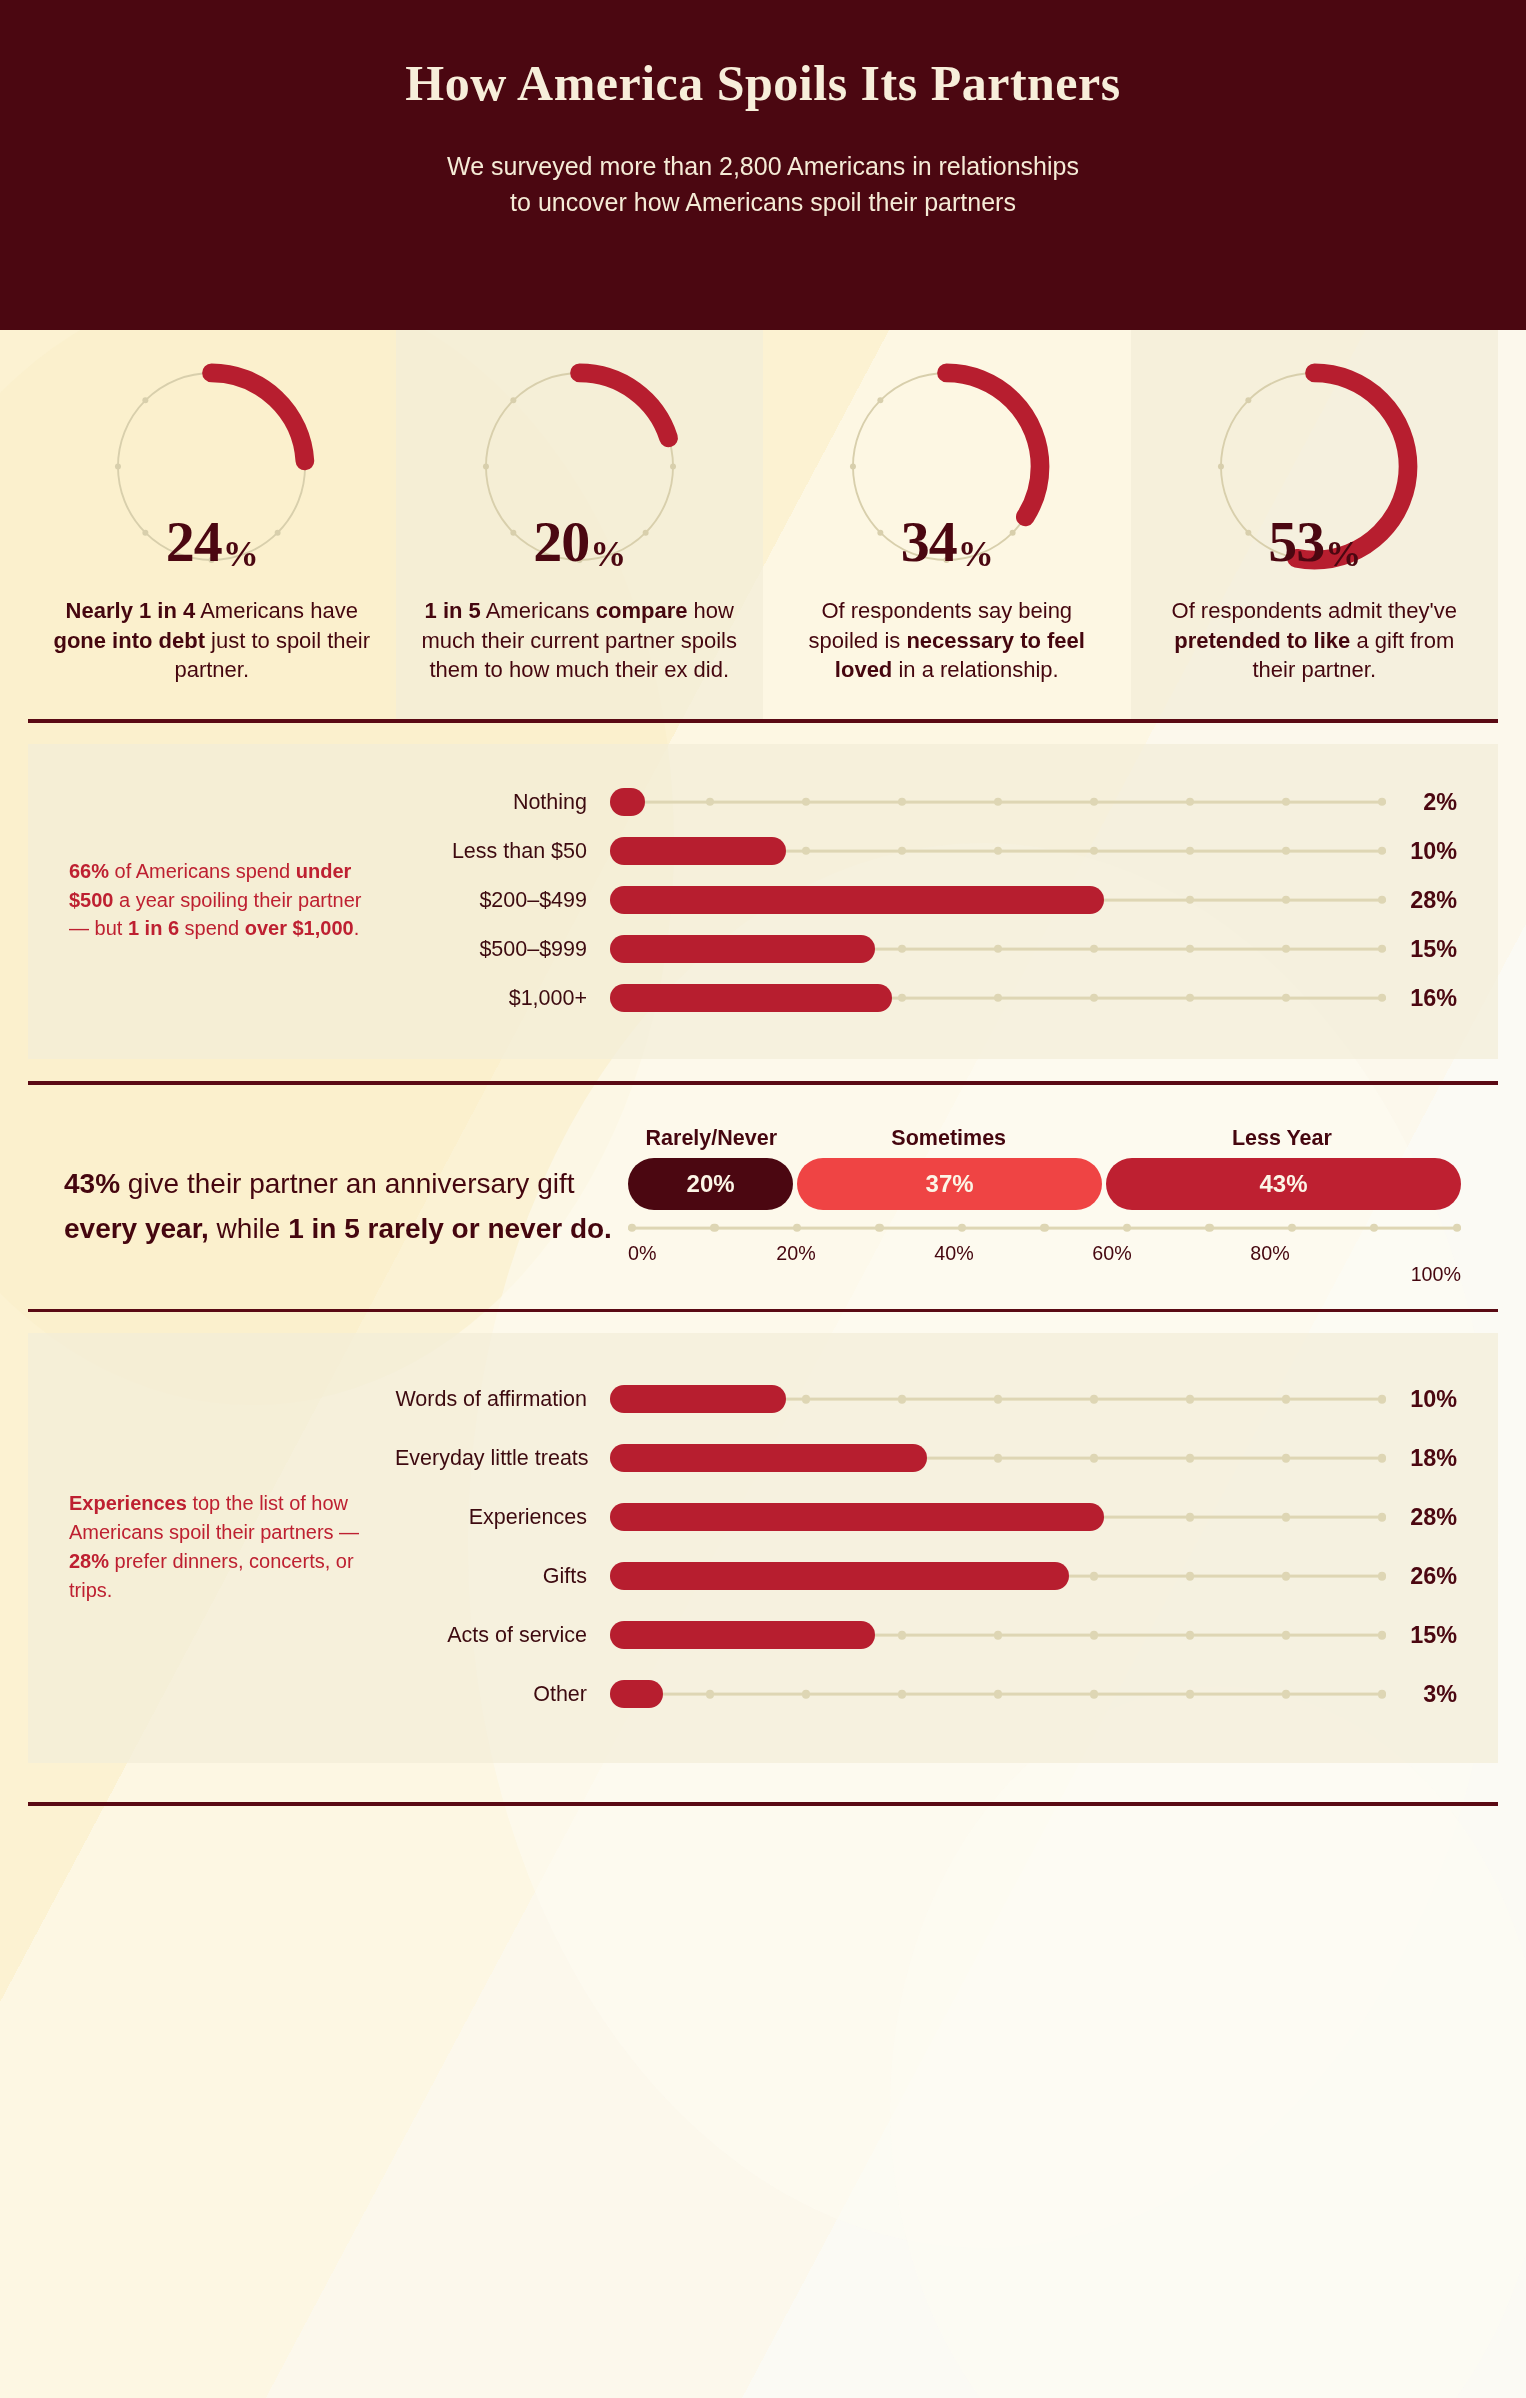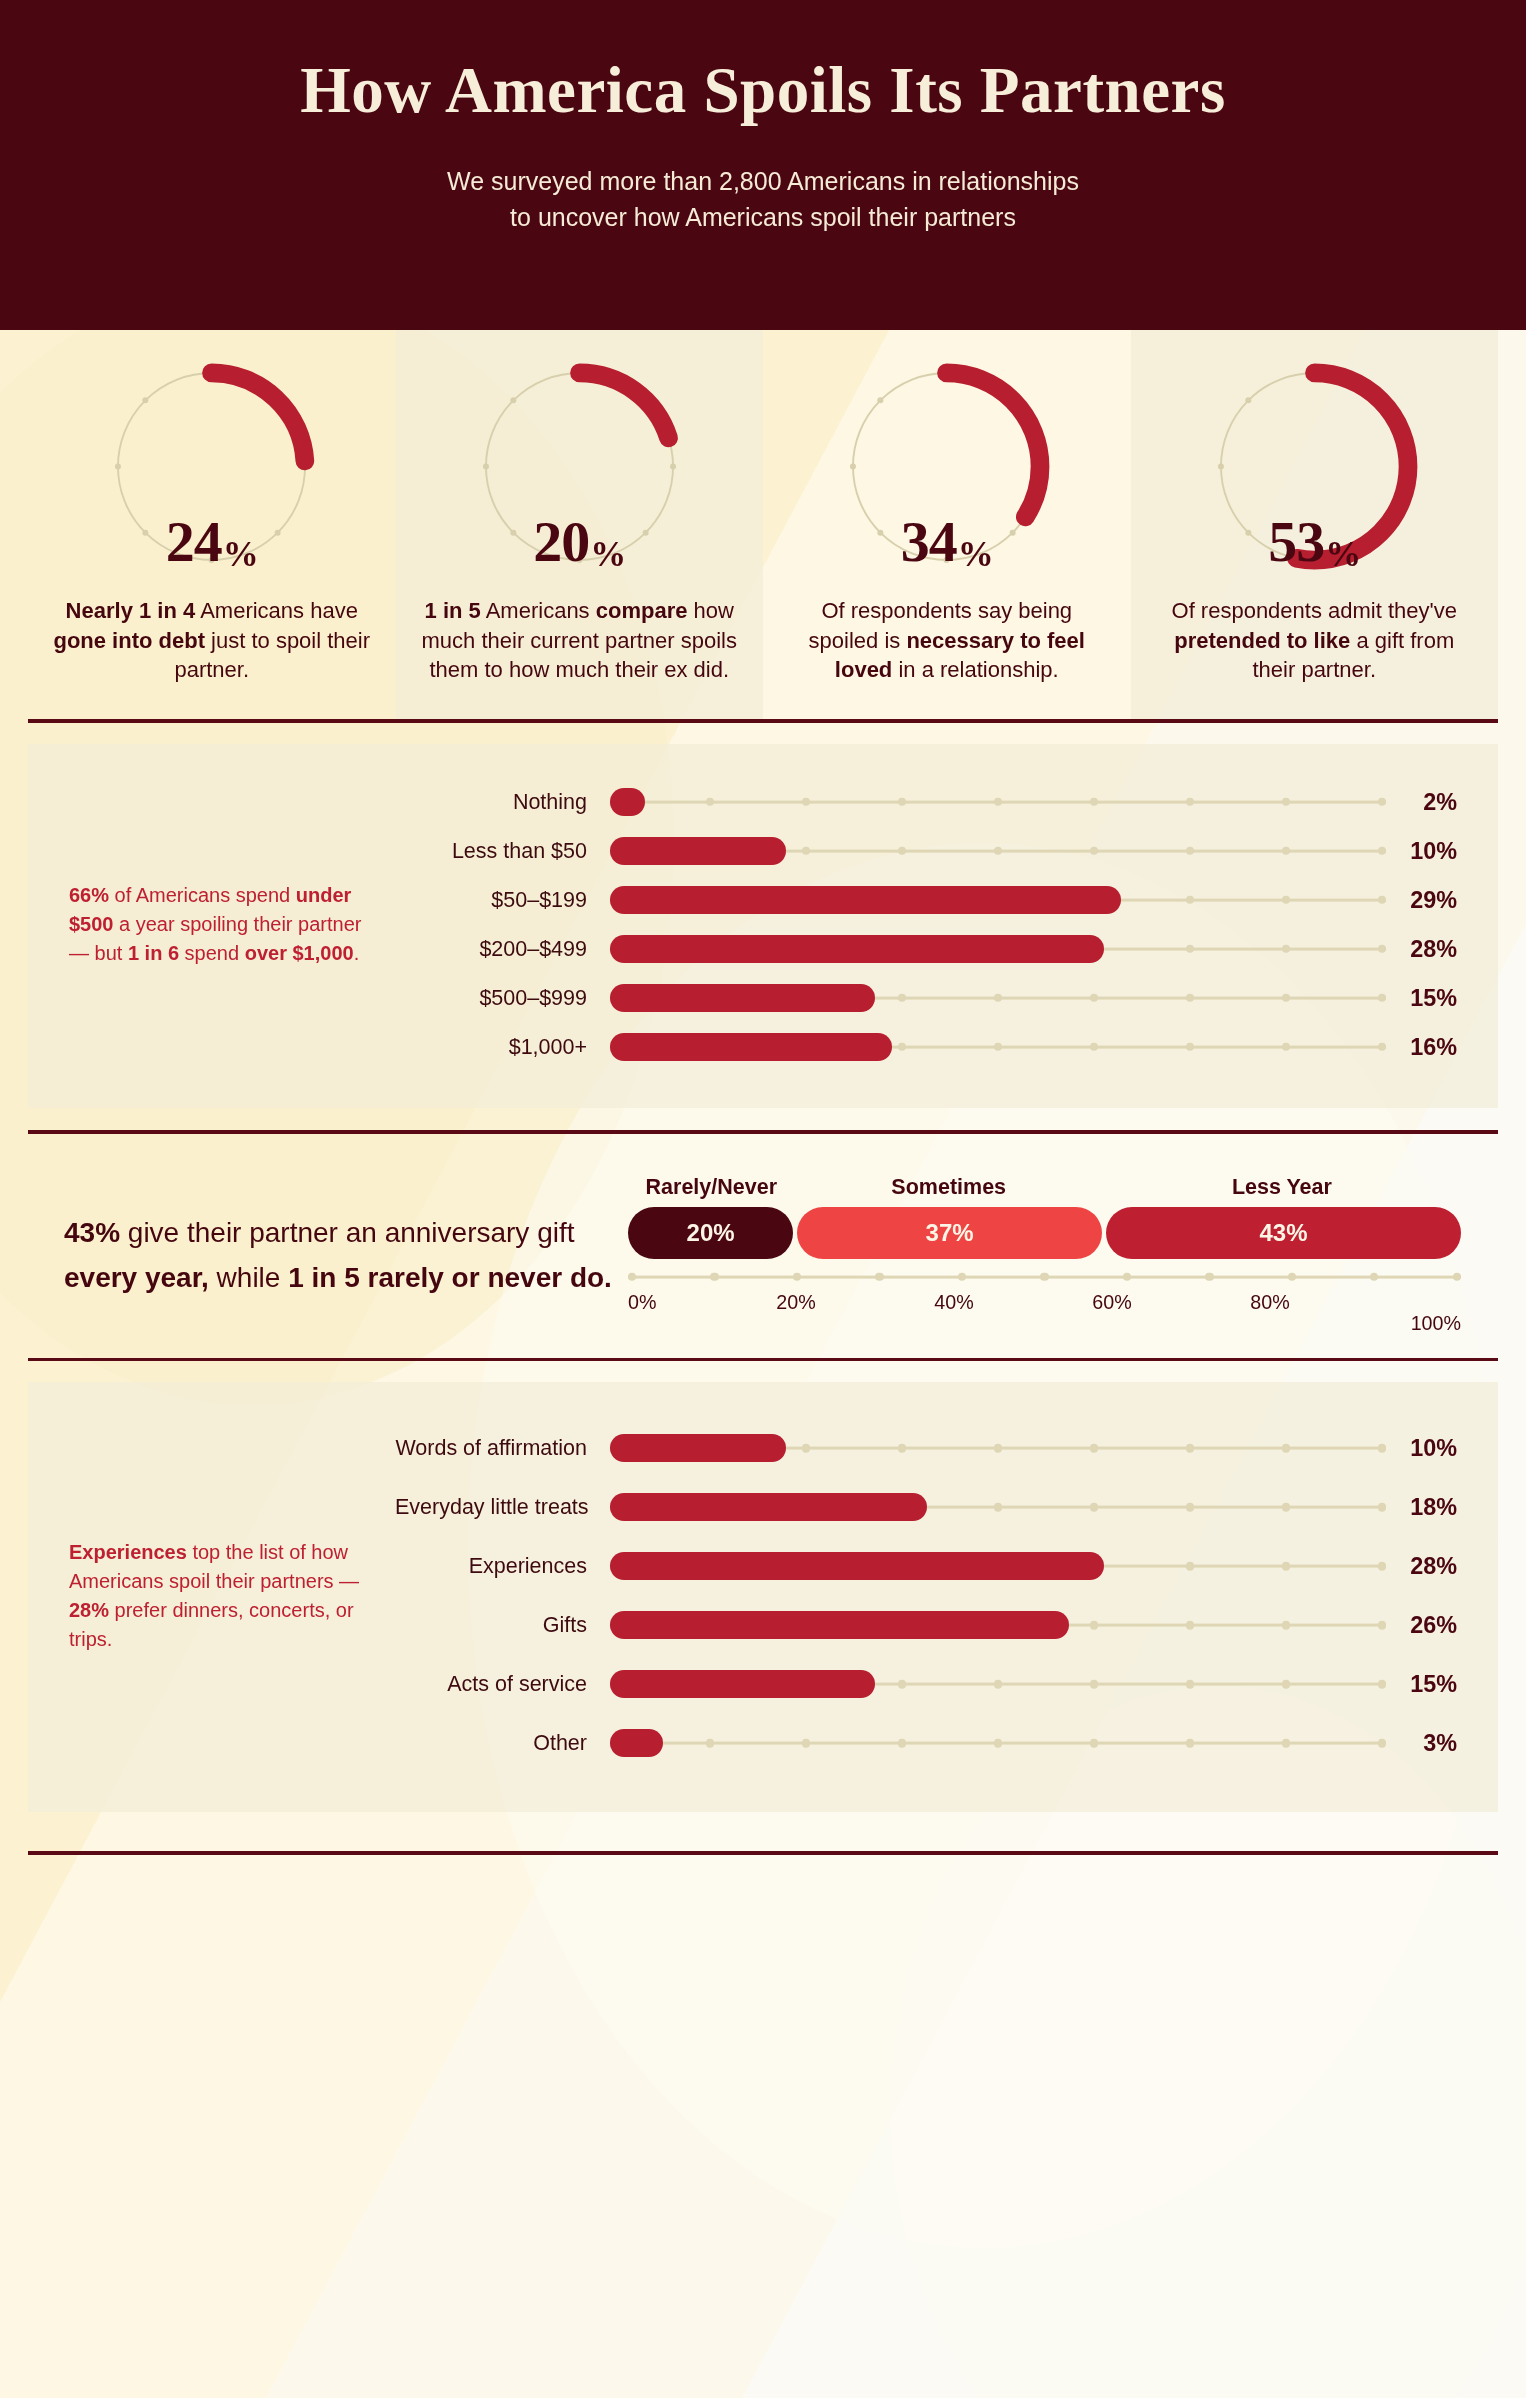--- a/index.html
+++ b/index.html
@@ -40,21 +40,21 @@
     position: relative;
     z-index: 2;
     background: #4B0711;
     height: 330px;
     padding-top: 58px;
     text-align: center;
   }
   #header h1 {
     font-family: "Liberation Serif", serif;
     color: #F7EEDA;
-    font-size: 65px;
+    font-size: 50px;
     letter-spacing: 0.5px;
     font-weight: 700;
     line-height: 1;
   }
   #header .sub {
     margin-top: 41px;
     color: #F5EBD6;
     font-size: 25px;
     line-height: 1.42;
     font-weight: 400;
@@ -412,39 +412,20 @@
             <i></i>
             <i></i>
             <i></i>
             <i></i>
           </div>
           <div class="lolli-bar" style="width:22.727272727272727%"></div>
         </div>
         <div class="lolli-value">10%</div>
       </div>
       <div class="lolli-row">
-        <div class="lolli-label">$50–$199</div>
-        <div class="lolli-track">
-          <div class="lolli-line"></div>
-          <div class="lolli-dots">
-            <i></i>
-            <i></i>
-            <i></i>
-            <i></i>
-            <i></i>
-            <i></i>
-            <i></i>
-            <i></i>
-            <i></i>
-          </div>
-          <div class="lolli-bar" style="width:65.9090909090909%"></div>
-        </div>
-        <div class="lolli-value">29%</div>
-      </div>
-      <div class="lolli-row">
         <div class="lolli-label">$200–$499</div>
         <div class="lolli-track">
           <div class="lolli-line"></div>
           <div class="lolli-dots">
             <i></i>
             <i></i>
             <i></i>
             <i></i>
             <i></i>
             <i></i>

